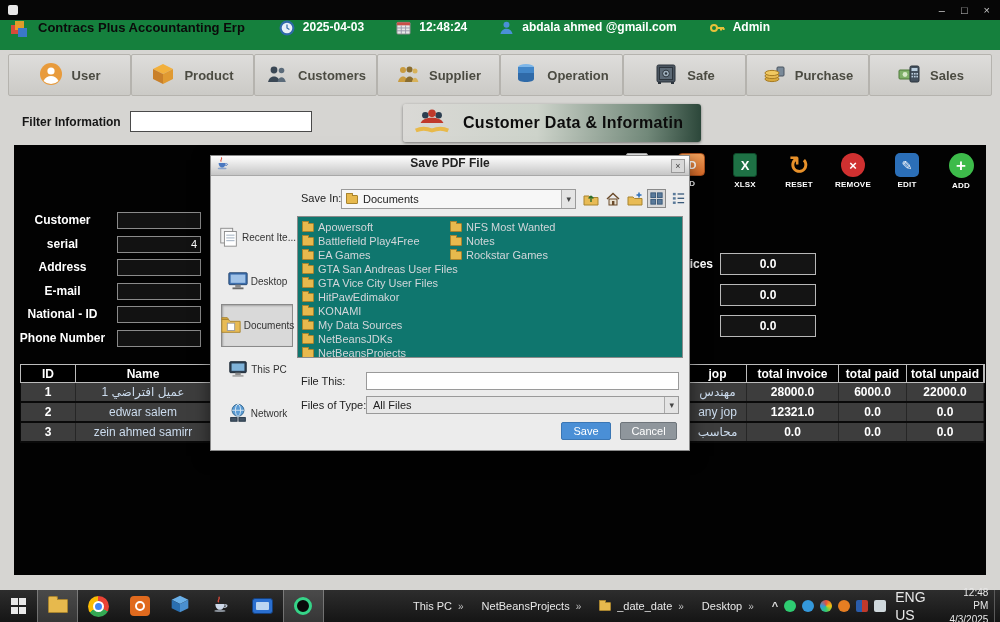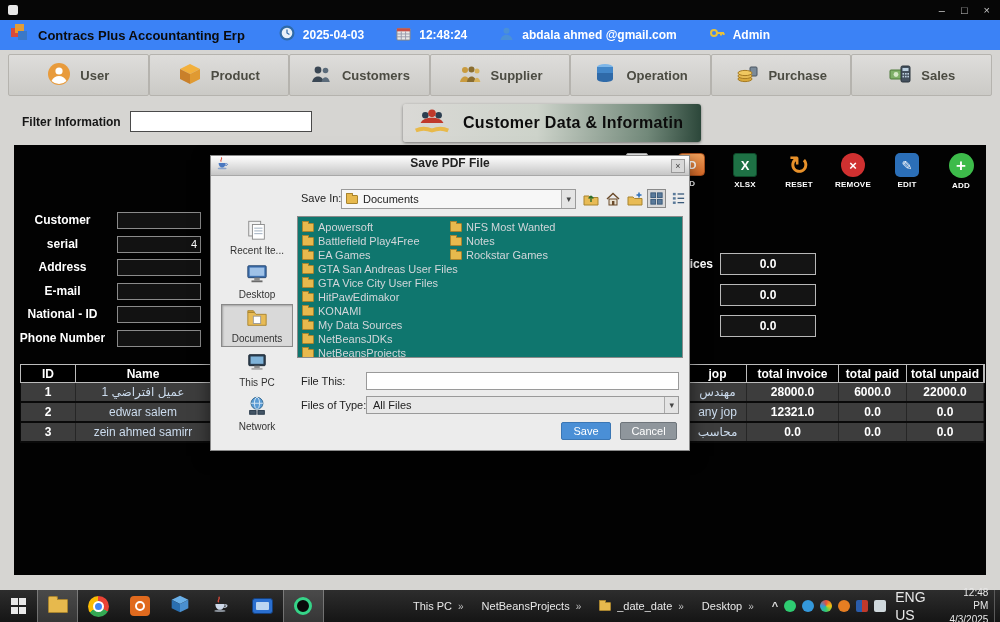--- a/index.html
+++ b/index.html
@@ -5,21 +5,21 @@
 *{margin:0;padding:0;box-sizing:border-box}
 body{font-family:"Liberation Sans","DejaVu Sans",sans-serif;background:#555}
 .screen{position:relative;width:1000px;height:622px;background:#d6d5d2;overflow:hidden}
 
 
 .titlebar{position:absolute;top:0;left:0;right:0;height:20px;background:#060606;display:flex;align-items:center;justify-content:flex-end;gap:16px;padding:0 10px;color:#c8c8c8;font-size:11px}
 .titlebar .appdot{position:absolute;left:8px;top:5px;width:10px;height:10px;background:#e8e8e8;border-radius:2px}
 .winctl{cursor:default;line-height:1}
 
 
-.appheader{position:absolute;top:20px;left:0;right:0;height:30px;background:#3b82f6;display:flex;align-items:center;padding:0 10px;gap:8px}
+.appheader{position:absolute;top:20px;left:0;right:0;height:30px;background:#15803d;display:flex;align-items:flex-start;padding:0 10px;gap:8px}
 .app-title{font-size:13px;font-weight:bold;color:#0b0b0b;margin-right:26px;white-space:nowrap}
 .hinfo{color:#fff;font-size:12px;font-weight:bold;white-space:nowrap}
 .hgap{width:16px}
 
 
 .mainnav{position:absolute;top:50px;left:0;right:0;height:50px;display:flex;padding:4px 8px;background:#d6d5d2}
 .navbtn{flex:1;display:flex;align-items:center;justify-content:center;gap:9px;background:linear-gradient(#dedddb,#cbcac6);border:1px solid #b5b3ae;border-radius:2px;font-size:13px;font-weight:bold;color:#4b4b42;cursor:pointer}
 
 
 .filterband{position:absolute;top:100px;left:0;right:0;height:45px;background:#d6d5d2}
@@ -63,21 +63,21 @@
 .dtitle{height:20px;background:linear-gradient(#fefefe,#c6c6c6);border-bottom:1px solid #a8a8a8;position:relative;display:flex;align-items:flex-start;padding:0 5px}
 .dtitle-text{position:absolute;left:0;right:0;text-align:center;font-size:12px;font-weight:bold;color:#222}
 .dclose{position:absolute;right:4px;top:3px;width:14px;height:14px;background:#d8d8d8;border:1px solid #999;font-size:9px;line-height:12px;text-align:center;color:#444;cursor:pointer}
 .savein-label{position:absolute;left:90px;top:36px;font-size:11px;color:#222}
 .savein-combo{position:absolute;left:130px;top:33px;width:235px;height:20px;background:#f7f7f7;border:1px solid #9a9a9a;display:flex;align-items:center;gap:5px;padding:0 0 0 4px;font-size:11px;color:#222;cursor:pointer}
 .combo-arrow{margin-left:auto;border-left:1px solid #aaa;align-self:stretch;display:flex;align-items:center;padding:0 4px;color:#444;font-size:9px;background:#e4e4e4}
 .dnav{position:absolute;left:370px;top:33px;display:flex;gap:3px}
 .dnavbtn{width:19px;height:19px;border:1px solid transparent;display:flex;align-items:center;justify-content:center;cursor:pointer}
 .dnavbtn.pressed{border:1px solid #8a8a8a;background:#d9d9d9}
 .places{position:absolute;left:10px;top:60px;width:72px;display:flex;flex-direction:column;gap:1px}
-.place{height:43px;display:flex;flex-direction:column;align-items:center;justify-content:center;gap:2px;font-size:10px;color:#333;border:1px solid transparent;cursor:pointer;white-space:nowrap}
+.place{height:43px;display:flex;flex-direction:row;align-items:center;justify-content:center;gap:2px;font-size:10px;color:#333;border:1px solid transparent;cursor:pointer;white-space:nowrap}
 .place.selected{border:1px solid #8a8a8a;background:#d9d9d9;box-shadow:inset 1px 1px 2px rgba(0,0,0,.25)}
 .filelist{position:absolute;left:86px;top:60px;width:386px;height:142px;background:#0f766e;border:1px solid #8a8a8a;overflow:hidden}
 .fcol{position:absolute;top:3px}
 .fcol1{left:4px}
 .fcol2{left:152px}
 .fitem{height:14px;display:flex;align-items:center;gap:4px;font-size:11px;color:#d2d6da;white-space:nowrap;cursor:pointer}
 .folder{display:inline-block;width:12px;height:9px;background:#e7b94d;border:1px solid #a8842f;border-radius:1px;position:relative;flex:0 0 12px}
 .folder::before{content:"";position:absolute;top:-3px;left:-1px;width:5px;height:2px;background:#e7b94d;border:1px solid #a8842f;border-bottom:none;border-radius:1px 1px 0 0}
 .fname-label{position:absolute;left:90px;top:219px;font-size:11px;color:#222}
 .fname-input{position:absolute;left:155px;top:216px;width:313px;height:18px;border:1px solid #9a9a9a;background:#fff;font-size:11px;padding:0 4px}
@@ -202,20 +202,31 @@
           </svg></span>
       <span>Supplier</span>
     </div>
     <div class="navbtn">
       <span><svg width="24" height="24" viewBox="0 0 24 24">
             <ellipse cx="12" cy="5" rx="8" ry="3" fill="#7db6e8"></ellipse>
             <path d="M4 5v6c0 1.7 3.6 3 8 3s8-1.3 8-3V5" fill="#4286c8"></path>
             <path d="M4 11v6c0 1.7 3.6 3 8 3s8-1.3 8-3v-6" fill="#2f6aa8"></path>
           </svg></span>
       <span>Operation</span>
+    </div>
+    <div class="navbtn">
+      <span><svg width="24" height="24" viewBox="0 0 24 24">
+            <rect x="3" y="3" width="18" height="17" rx="1.5" fill="#4a5560" stroke="#2c343c"></rect>
+            <rect x="5.5" y="5.5" width="13" height="12" fill="#5d6a76" stroke="#2c343c"></rect>
+            <circle cx="12" cy="11.5" r="3.4" fill="#9fb0bd" stroke="#2c343c"></circle>
+            <circle cx="12" cy="11.5" r="1.2" fill="#2c343c"></circle>
+            <rect x="4" y="20" width="3" height="2" fill="#2c343c"></rect>
+            <rect x="17" y="20" width="3" height="2" fill="#2c343c"></rect>
+          </svg></span>
+      <span>Safe</span>
     </div>
     <div class="navbtn">
       <span><svg width="24" height="24" viewBox="0 0 24 24">
             <rect x="15" y="5" width="7" height="9" rx="1" fill="#7a8a99" stroke="#4a5560"></rect>
             <ellipse cx="10" cy="17" rx="7" ry="2.6" fill="#d9a93c" stroke="#a87c22"></ellipse>
             <ellipse cx="10" cy="14" rx="7" ry="2.6" fill="#e6ba52" stroke="#a87c22"></ellipse>
             <ellipse cx="10" cy="11" rx="7" ry="2.6" fill="#f0c860" stroke="#a87c22"></ellipse>
           </svg></span>
       <span>Purchase</span>
     </div>

